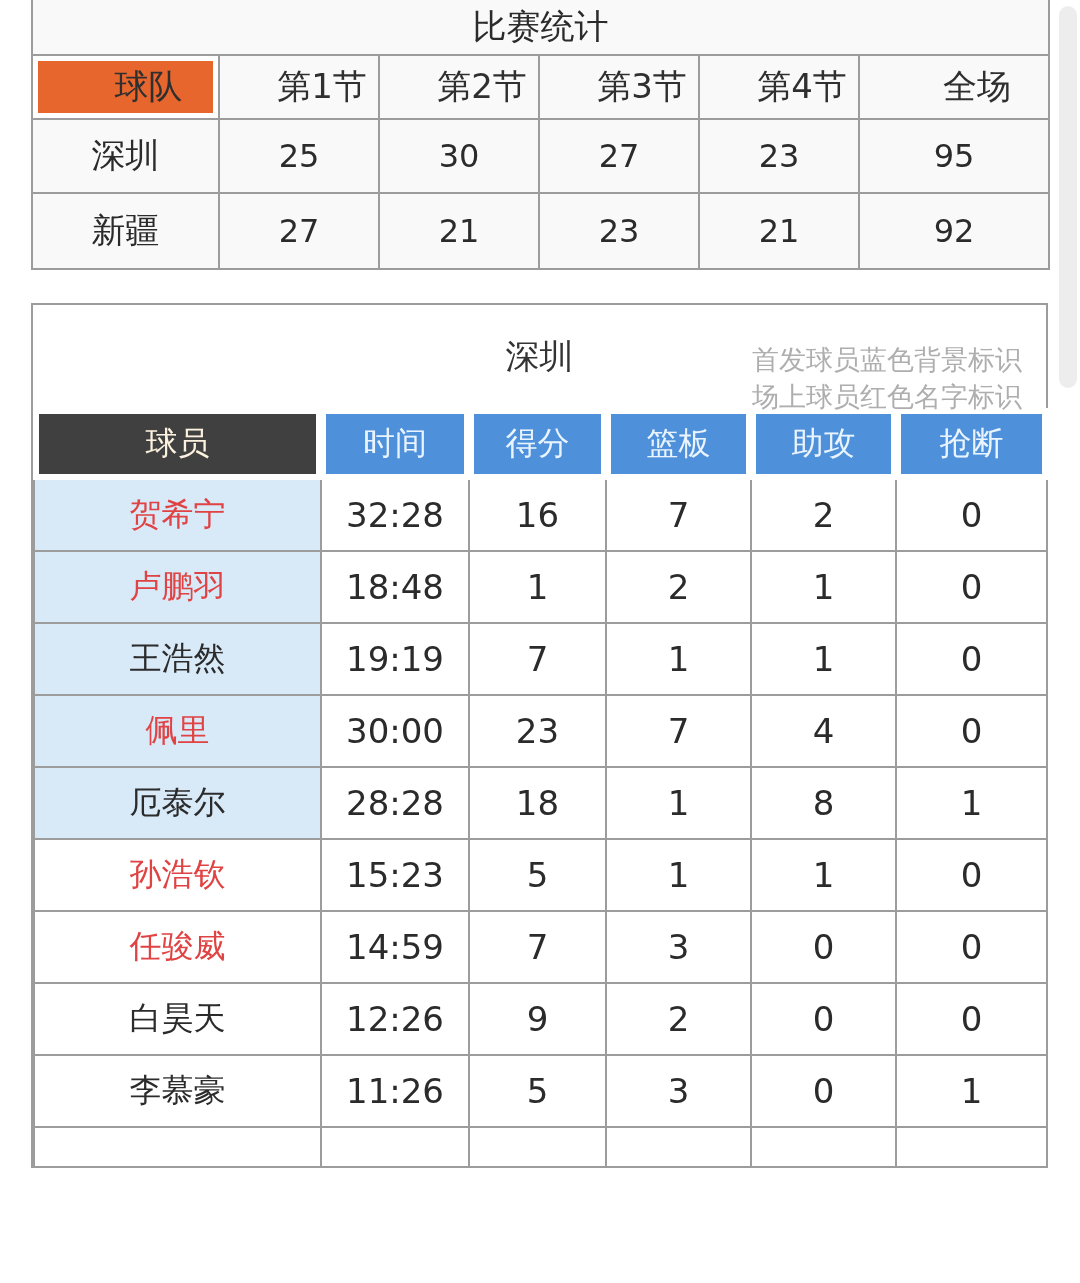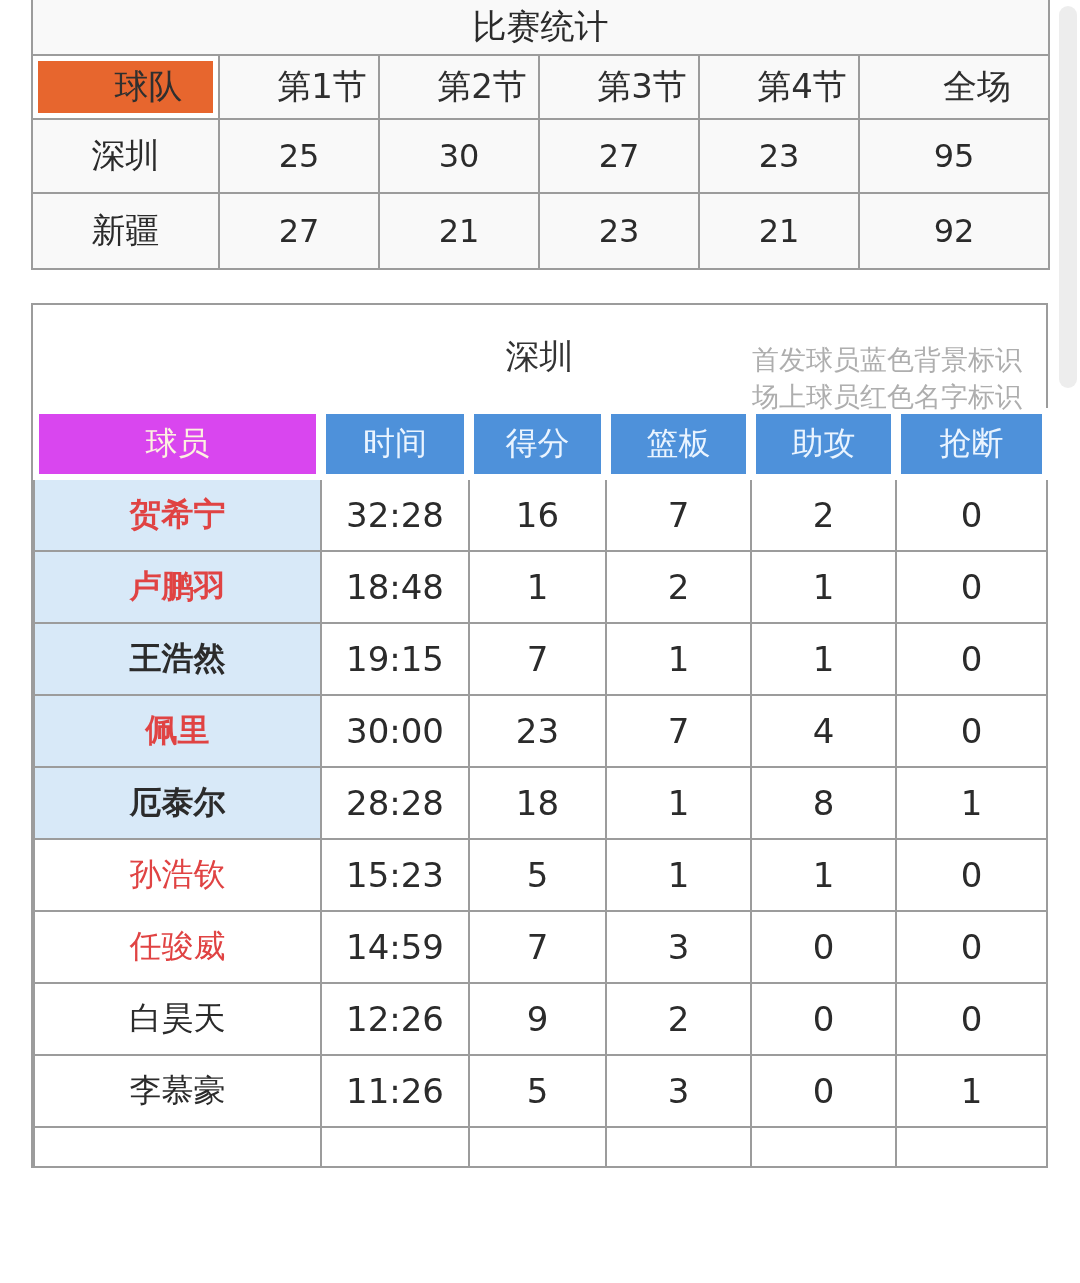--- a/index.html
+++ b/index.html
@@ -63,31 +63,31 @@
   }
   .player-table td, .player-table th {
     border: 2px solid #9c9c9c;
     text-align: center; vertical-align: middle;
     background: #ffffff;
     font-weight: normal;
     overflow: hidden; white-space: nowrap;
   }
   .player-table thead th { height: 70px; font-size: 32px; border-color: #ffffff; }
   .player-table .player-col-head {
-    background: #d946ef; color: #fdf2e0;
+    background: #404040; color: #fdf2e0;
     box-shadow: inset 0 0 0 4px #ffffff;
   }
   .player-table .stat-col-head {
     background: #4e91da; color: #eaf4ff;
     box-shadow: inset 0 0 0 4px #ffffff;
     font-family: Liberation Serif, serif;
   }
   .player-table tbody td { height: 72px; font-size: 34px; color: #2b2b2b; }
   .player-table td.name-cell { font-size: 32px; }
-  .player-table td.starter { background: #d8e9f8; font-weight: bold; }
+  .player-table td.starter { background: #d8e9f8; }
   .player-table td.on-court { color: #e04343; }
   .player-table tr.partial-row td { height: 40px; }
 </style>
 </head>
 <body>
 
 <div class="scrollbar-thumb"></div>
 
 <div class="content">
 
@@ -172,21 +172,21 @@
           <tr>
             <td class="name-cell starter on-court">卢鹏羽</td>
             <td>18:48</td>
             <td>1</td>
             <td>2</td>
             <td>1</td>
             <td>0</td>
           </tr>
           <tr>
             <td class="name-cell starter">王浩然</td>
-            <td>19:15</td>
+            <td>19:19</td>
             <td>7</td>
             <td>1</td>
             <td>1</td>
             <td>0</td>
           </tr>
           <tr>
             <td class="name-cell starter on-court">佩里</td>
             <td>30:00</td>
             <td>23</td>
             <td>7</td>

